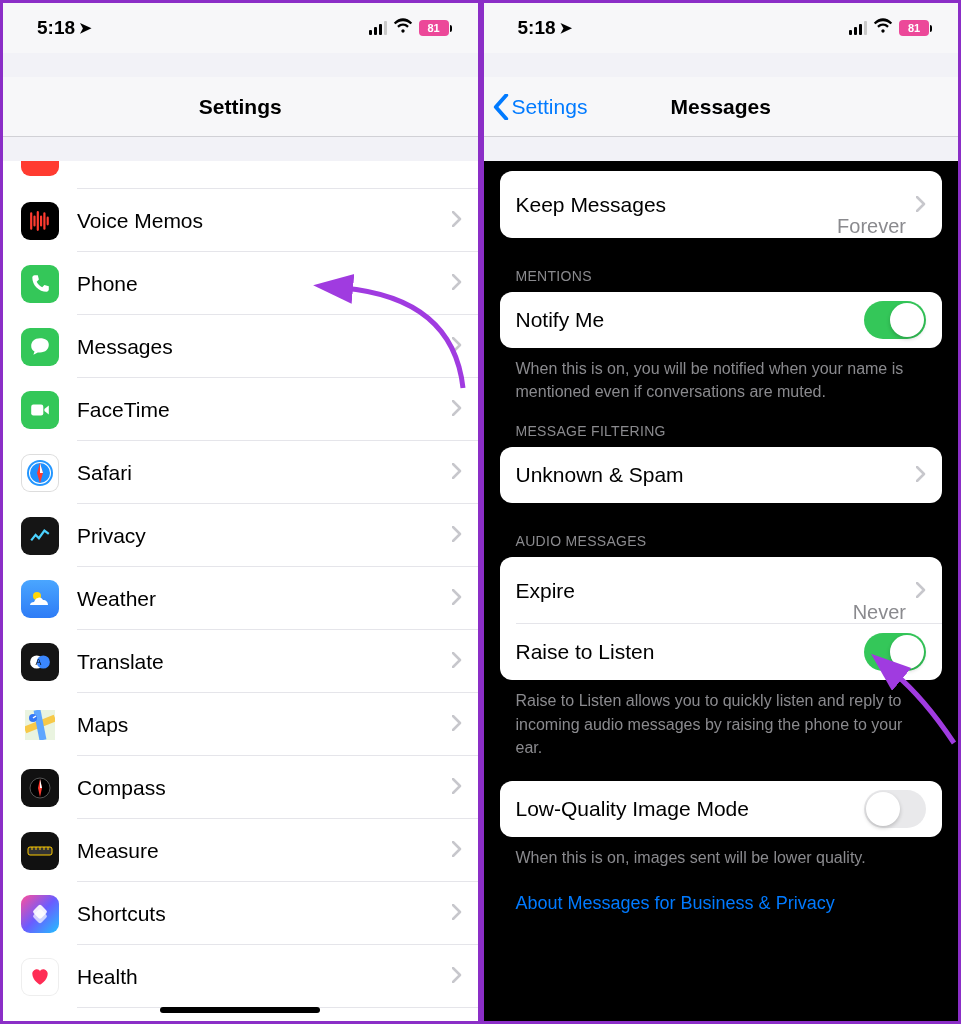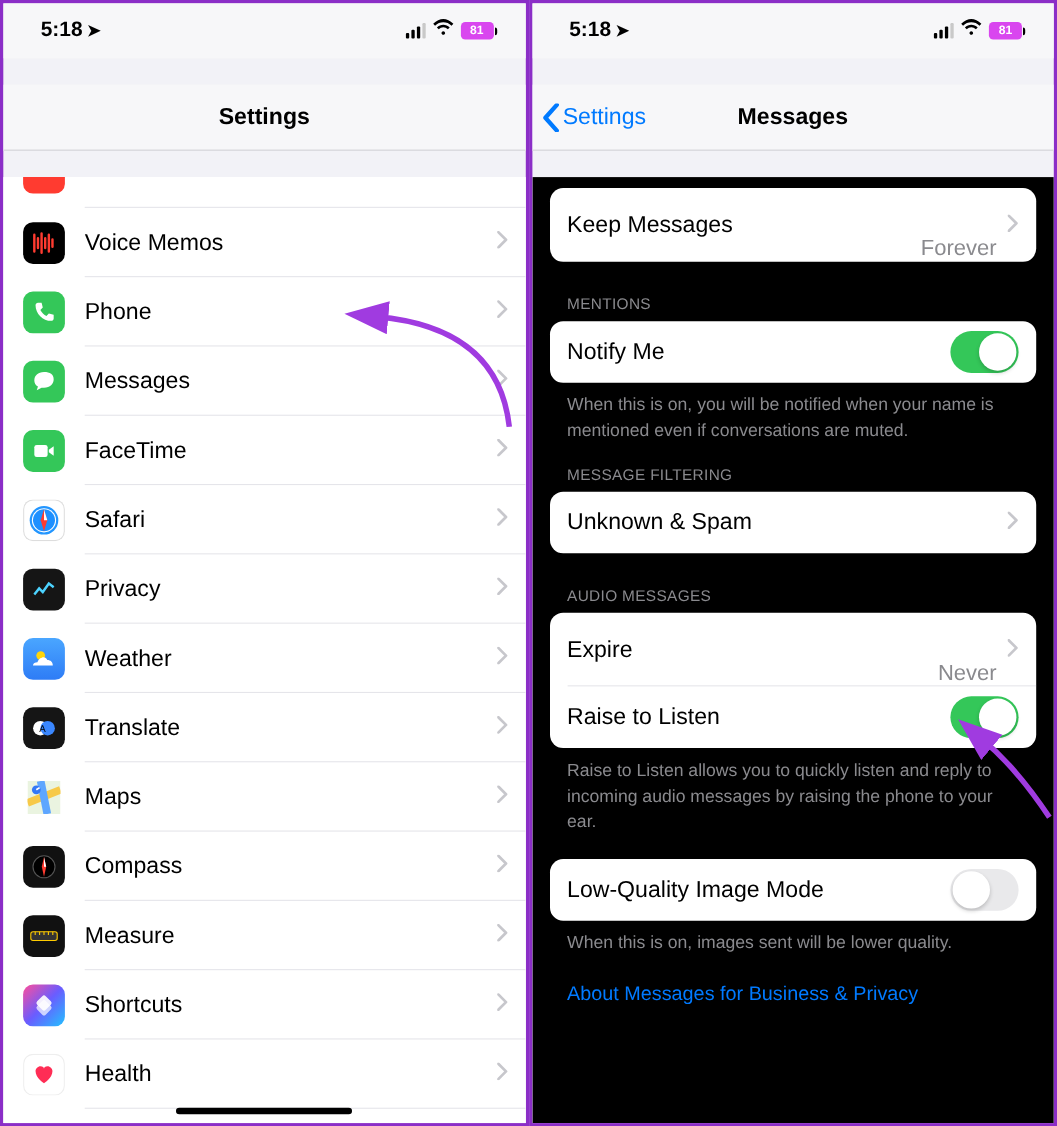--- a/index.html
+++ b/index.html
@@ -39,21 +39,21 @@
   .signal-bars span { width: 3px; background:#000; border-radius:1px; }
   .signal-bars span:nth-child(1){height:5px;}
   .signal-bars span:nth-child(2){height:8px;}
   .signal-bars span:nth-child(3){height:11px;}
   .signal-bars span:nth-child(4){height:14px; background:#c9c9c9;}
   .wifi-icon svg { width:20px; height:16px; }
   .battery {
     display:flex; align-items:center; gap:1px;
   }
   .battery-body {
-    width:30px; height:16px; border-radius:4px; background:#d946ef;
+    width:30px; height:16px; border-radius:4px; background:#ec4899;
     color:#fff; font-size:11px; font-weight:700;
     display:flex; align-items:center; justify-content:center;
   }
   .battery-tip { width:2px; height:7px; background:#000; border-radius:0 2px 2px 0; }
 
   
   .navbar {
     height: 60px;
     background: #f7f7f9;
     border-bottom: 1px solid #d1d1d6;

